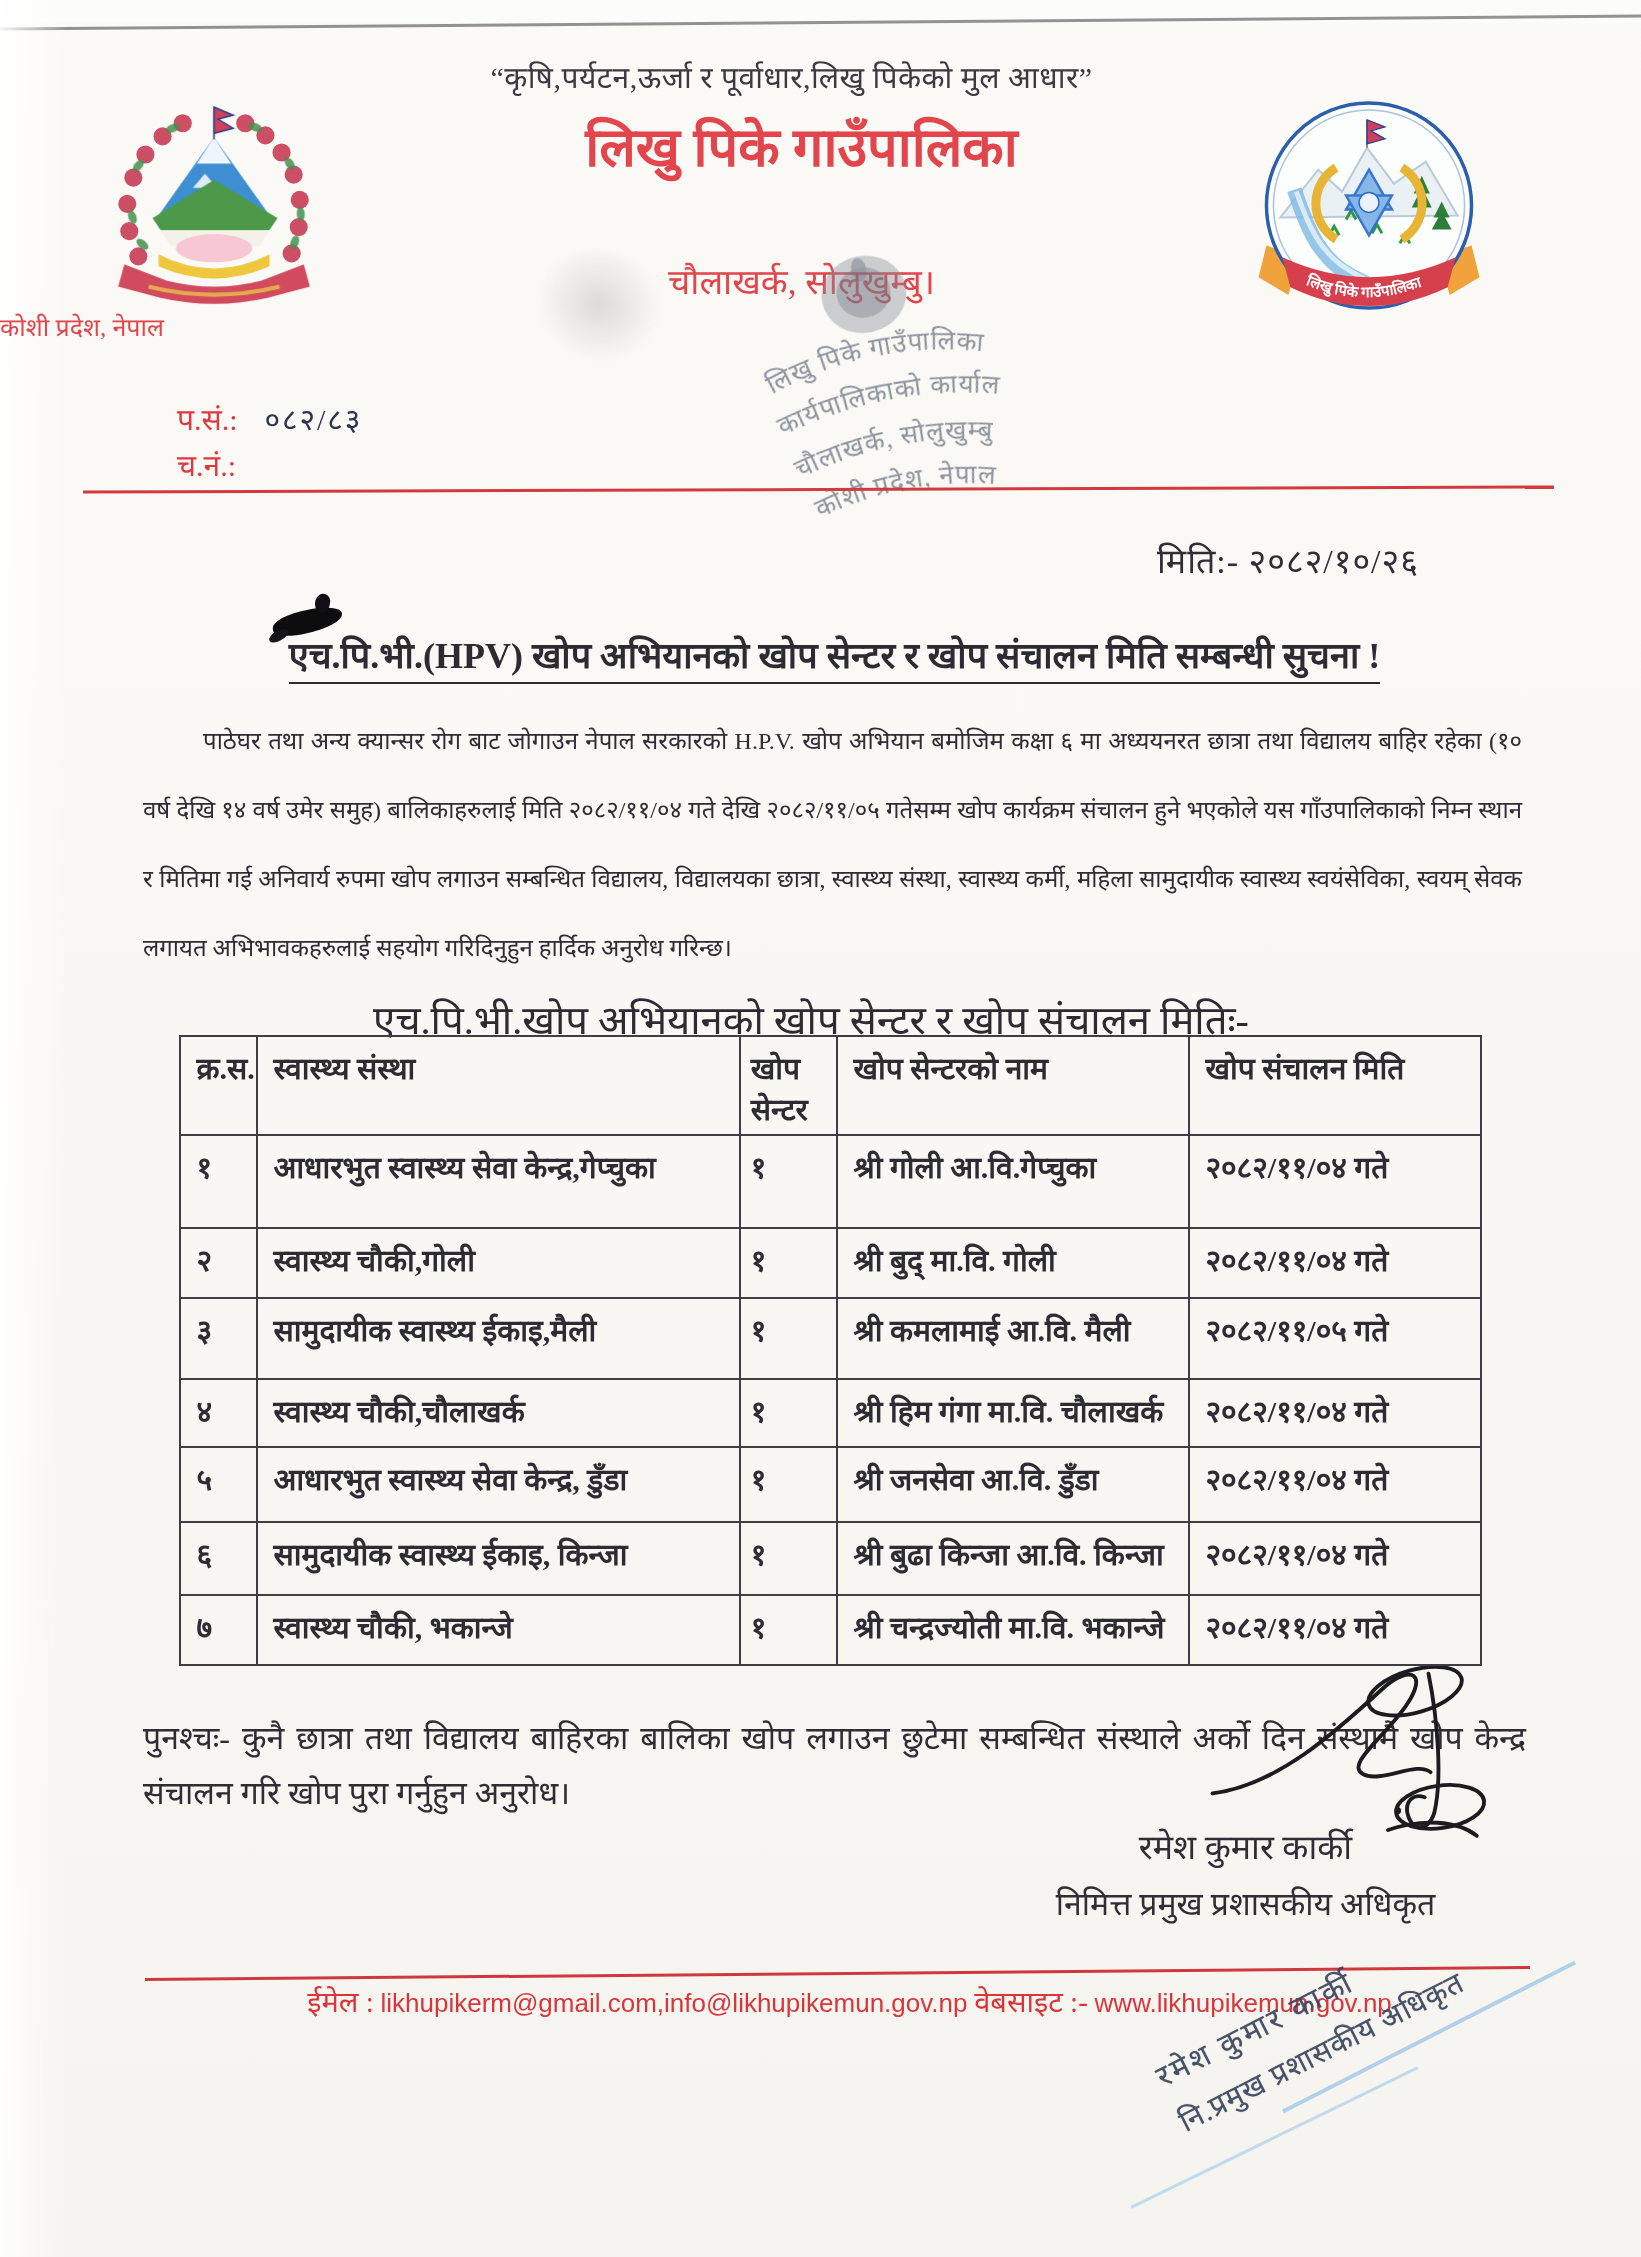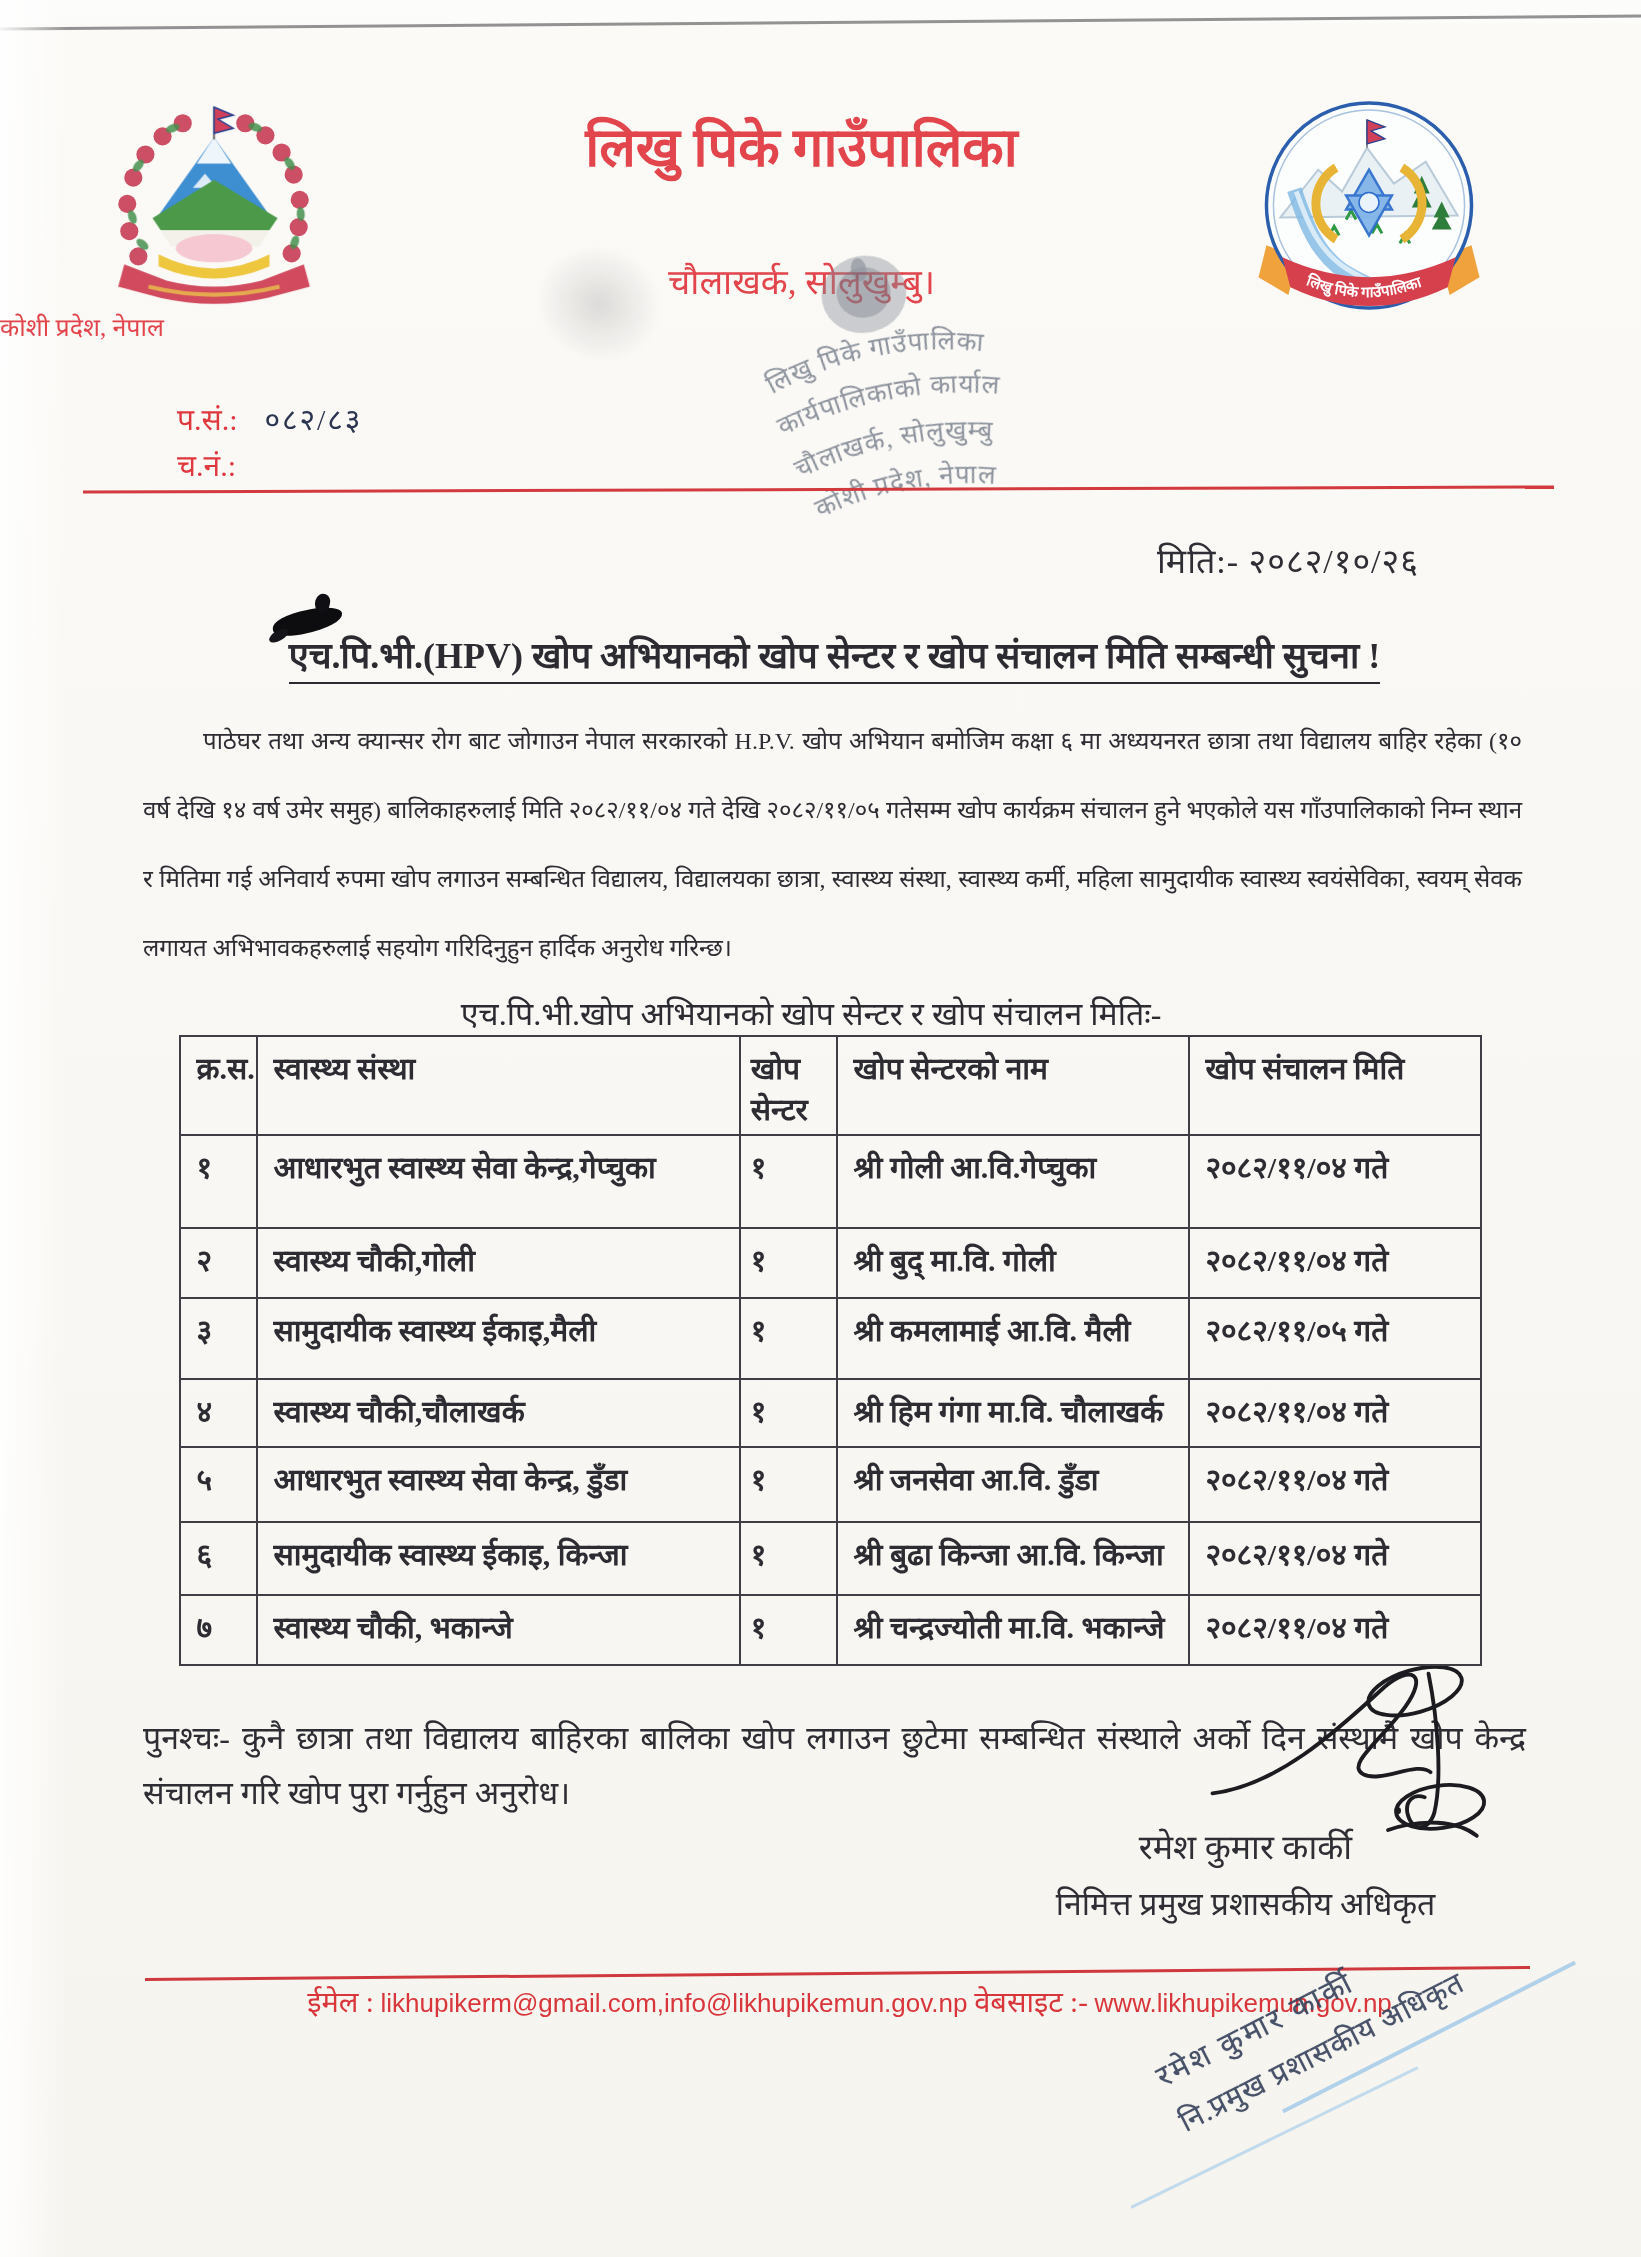--- a/index.html
+++ b/index.html
@@ -37,21 +37,21 @@
 
   .inkblot{position:absolute;top:610px;left:272px;width:71px;height:23px;background:#0d0d10;border-radius:55% 45% 60% 40%;transform:rotate(-11deg);}
   .inkblot:after{content:"";position:absolute;top:-13.5px;left:46px;width:15.4px;height:19.3px;background:#101014;border-radius:50% 50% 40% 60%;transform:rotate(28deg);}
   .inkblot:before{content:"";position:absolute;top:15.4px;left:-5.8px;width:21px;height:9.7px;background:#15151a;border-radius:50%;transform:rotate(-18deg);}
 
   .subject{position:absolute;top:630px;left:0;width:1641px;text-align:center;font-size:36px;font-weight:600;color:#2b2b31;}
   .subject span{border-bottom:2.9px solid #2b2b31;padding-bottom:5.8px;margin-left:28px;}
 
   .body-par{position:absolute;top:707px;left:143px;width:1379px;font-size:24px;line-height:69px;text-align:justify;text-indent:60px;color:#2d2d33;}
 
-  .tbl-caption{position:absolute;top:991px;left:0;width:1622px;text-align:center;font-size:32px;color:#2b2b31;}
+  .tbl-caption{position:absolute;top:991px;left:0;width:1622px;text-align:center;font-size:40px;color:#2b2b31;}
 
   table.vax{position:absolute;top:1035px;left:179px;width:1301px;border-collapse:collapse;table-layout:fixed;}
   table.vax th,table.vax td{border:2.4px solid #3e3e44;vertical-align:top;padding:9.7px 9.7px 5.8px 15.4px;font-size:30px;font-weight:bold;text-align:left;color:#2c2c32;}
   table.vax th{font-size:30px;}
   table.vax td.center,table.vax th.center{padding-left:9.7px;border-radius:10px;}
   tr.hdr{height:97px;} tr.r1{height:93px;} tr.r2{height:70px;} tr.r3{height:81px;}
   tr.r4{height:68px;} tr.r5{height:75px;} tr.r6{height:73px;} tr.r7{height:70px;}
 
   .postscript{position:absolute;top:1711px;left:143px;width:1383px;font-size:32px;line-height:55px;text-align:justify;color:#2d2d33;}
 
@@ -73,20 +73,21 @@
 </style>
 </head>
 <body>
 
 <div class="page">
 
   <div class="scan-top"></div>
   <div class="scan-top-line"></div>
   <div class="scan-left"></div>
 
+  <div class="quote">“कृषि,पर्यटन,ऊर्जा र पूर्वाधार,लिखु पिकेको मुल आधार”</div>
   <div class="muni-name">लिखु पिके गाउँपालिका</div>
   <div class="hq">चौलाखर्क, सोलुखुम्बु।</div>
   <div class="province">कोशी प्रदेश, नेपाल</div>
 
   <svg class="logo-left" viewBox="0 0 210 235">
     <g>
       <g fill="#cc4f66">
         <circle cx="30" cy="160" r="9"></circle>
           <circle cx="21" cy="135" r="9"></circle>
           <circle cx="19" cy="108" r="9"></circle>

